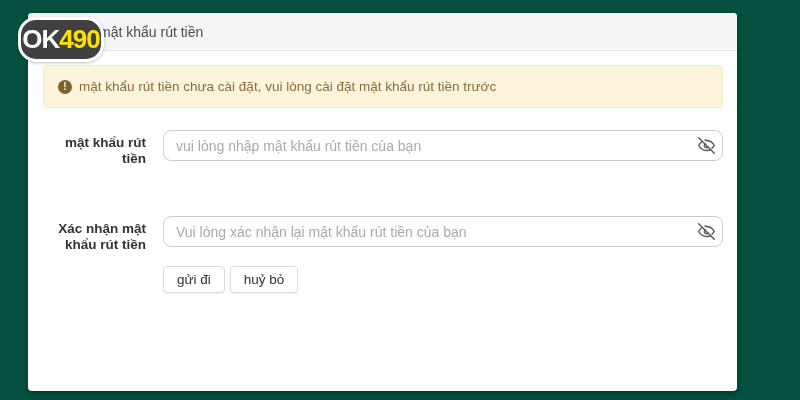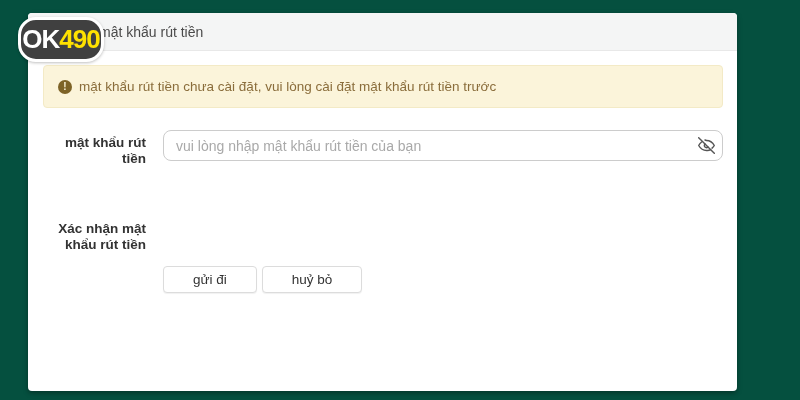--- a/index.html
+++ b/index.html
@@ -117,21 +117,21 @@
     justify-content: center;
   }
   .btn-row {
     position: absolute;
     left: 135px; top: 253px;
     display: flex;
     gap: 5px;
   }
   .btn {
     height: 27px;
-    padding: 0 29px;
+    padding: 0 13px;
     background: #ffffff;
     border: 1px solid #dcdcdc;
     border-radius: 4px;
     font-size: 13.5px;
     color: #333333;
     font-family: inherit;
     cursor: pointer;
     box-shadow: 0 1px 1px rgba(0,0,0,0.06);
   }
 </style>
@@ -164,20 +164,31 @@
           <path d="M9.9 4.24A9.12 9.12 0 0 1 12 5c7 0 11 7 11 7a13.16 13.16 0 0 1-3.17 3.77"></path>
           <path d="M14.12 14.12a3 3 0 1 1-4.24-4.24"></path>
           <line x1="1" y1="1" x2="23" y2="23"></line>
         </svg>
       </span>
     </div>
   </div>
 
   <div class="form-row row2">
     <label class="field-label">Xác nhận mật khẩu rút tiền</label>
+    <div class="input-wrap">
+      <input class="text-input" type="text" placeholder="Vui lòng xác nhận lại mật khẩu rút tiền của bạn" style="">
+      <span class="eye-btn">
+        <svg width="17" height="17" viewBox="0 0 24 24" fill="none" stroke="#555555" stroke-width="2" stroke-linecap="round" stroke-linejoin="round">
+          <path d="M17.94 17.94A10.07 10.07 0 0 1 12 19c-7 0-11-7-11-7a13.16 13.16 0 0 1 4.06-4.94"></path>
+          <path d="M9.9 4.24A9.12 9.12 0 0 1 12 5c7 0 11 7 11 7a13.16 13.16 0 0 1-3.17 3.77"></path>
+          <path d="M14.12 14.12a3 3 0 1 1-4.24-4.24"></path>
+          <line x1="1" y1="1" x2="23" y2="23"></line>
+        </svg>
+      </span>
+    </div>
   </div>
 
   <div class="btn-row">
     <button class="btn">gửi đi</button>
     <button class="btn">huỷ bỏ</button>
   </div>
 
 </div>
 
 </body></html>

